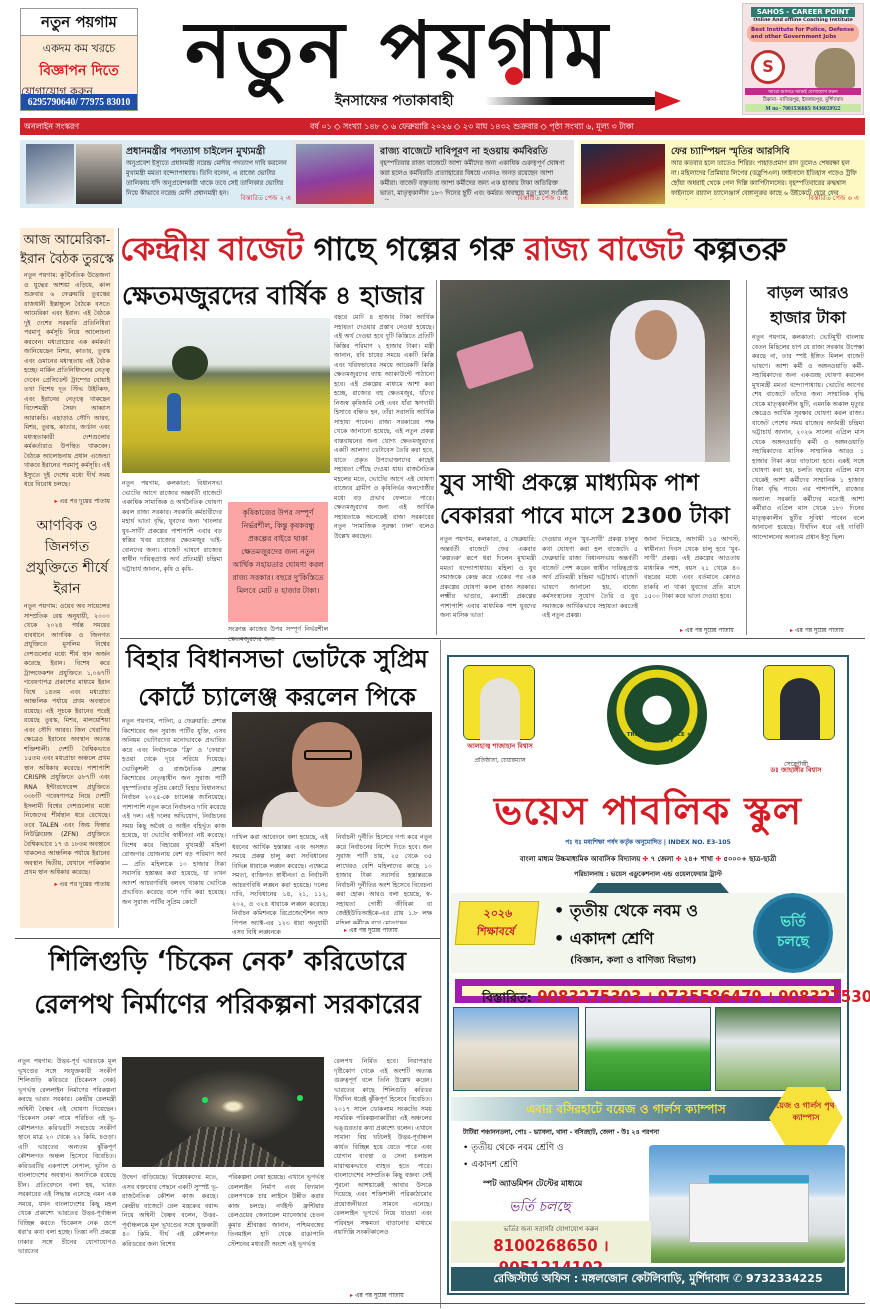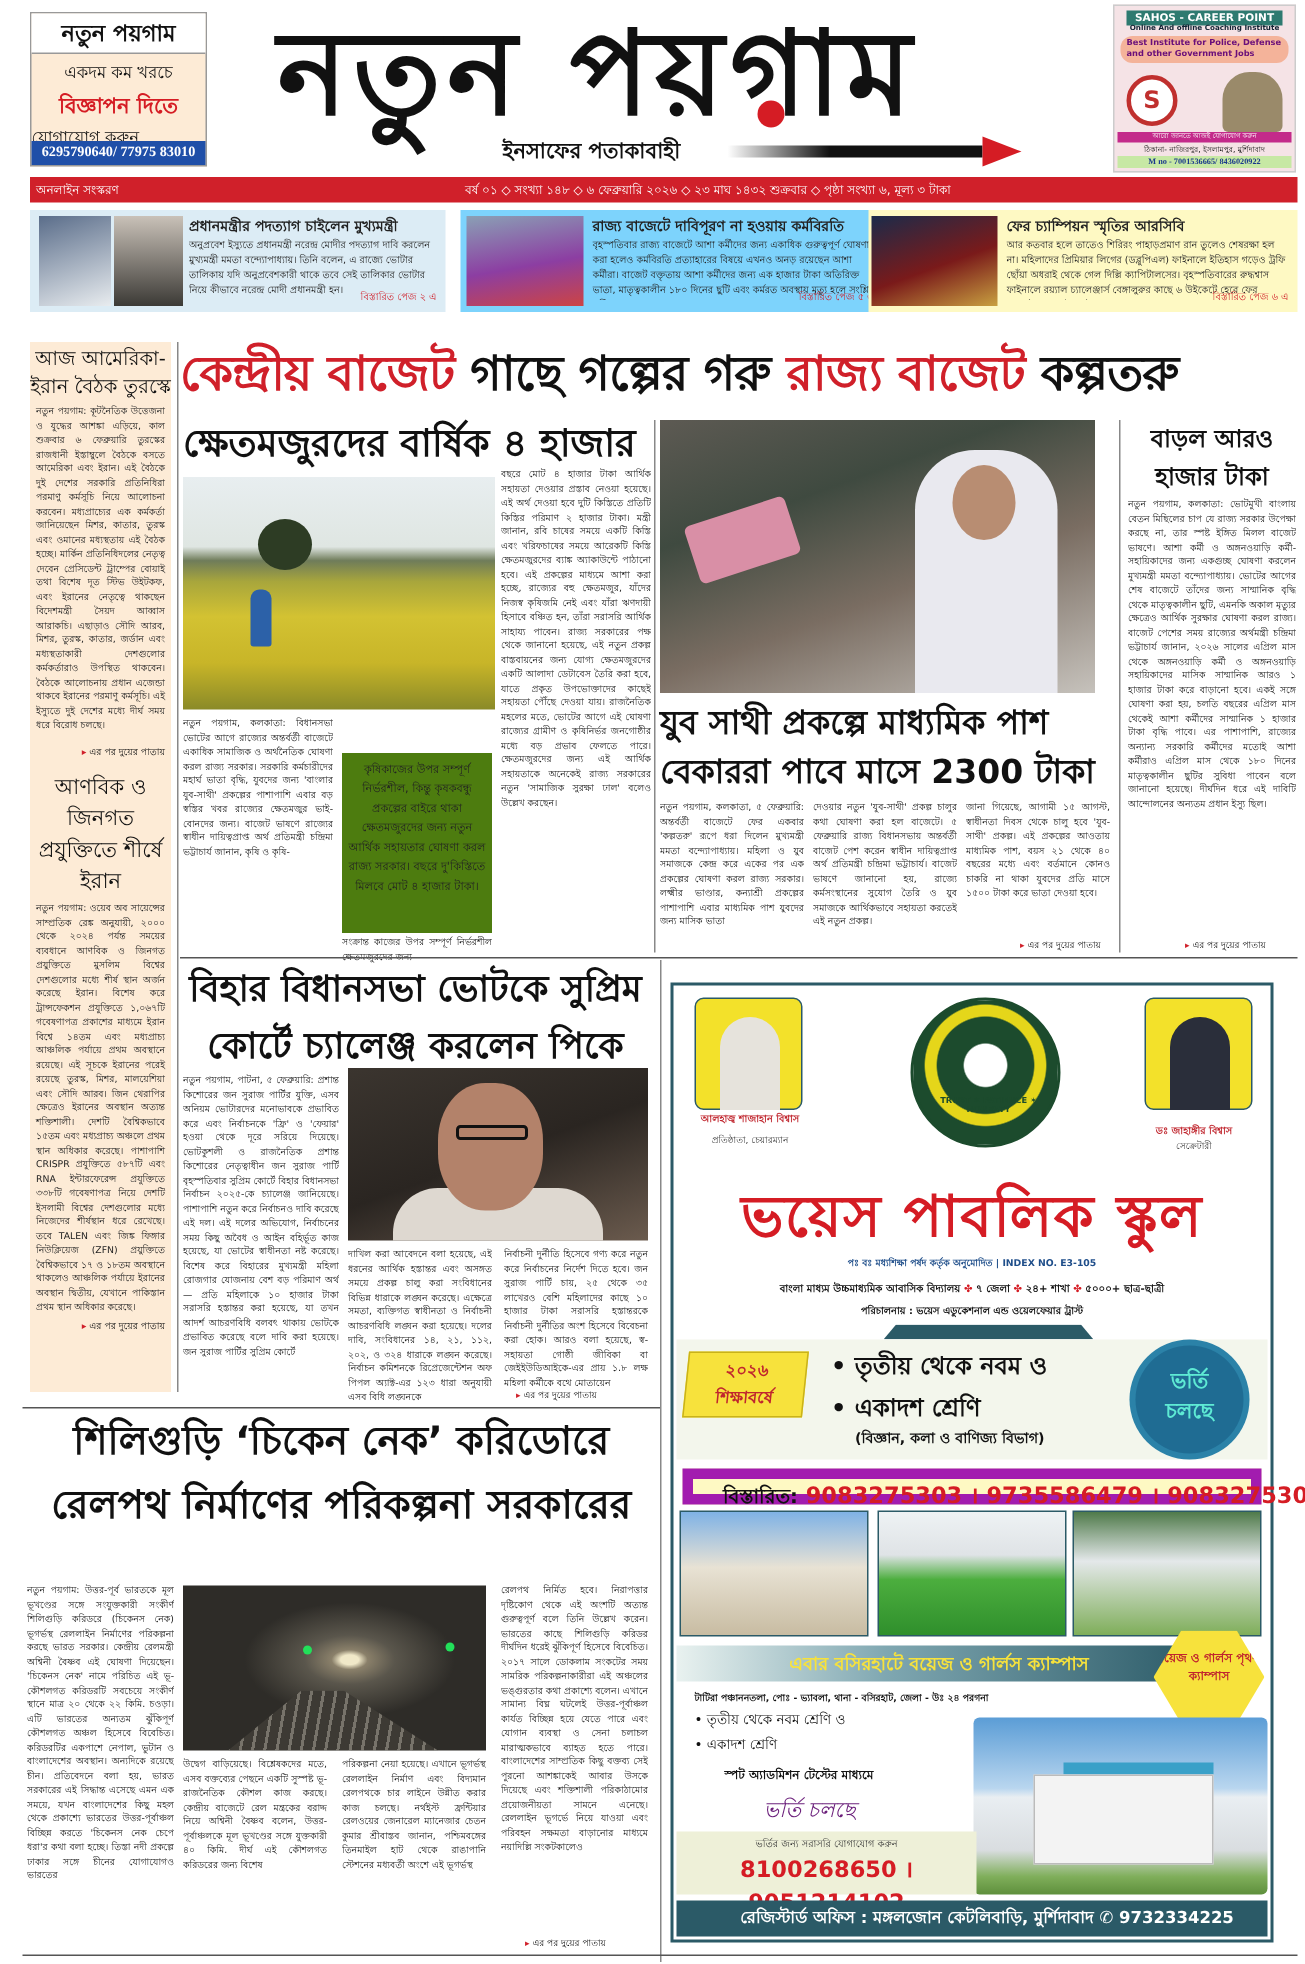--- a/index.html
+++ b/index.html
@@ -41,21 +41,21 @@
   .left-col .more { color: #111; font-size: 6.2px; text-align: right; padding-right: 4px; margin-top: 2px; }
   .arrow { color: #d0202a; }
   .vrule { background: #888; width: 1px; }
   .hrule { background: #555; height: 1px; }
   .banner { left: 120px; top: 226px; width: 745px; height: 46px; font-size: 32px; font-weight: bold; line-height: 46px; letter-spacing: -0.5px; white-space: nowrap; }
   .banner .red { color: #d0202a; }
   .sub1 { left: 122px; top: 280px; font-size: 25px; font-weight: bold; line-height: 32px; white-space: nowrap; }
   .field-img { left: 122px; top: 318px; width: 208px; height: 155px; background: linear-gradient(180deg,#e8eef0 0%,#dfe6e2 30%,#6f7c5a 36%,#a8a63c 45%,#d3c232 60%,#c8b528 80%,#8a8a28 100%); }
   .field-img .farmer { position: absolute; left: 45px; top: 75px; width: 14px; height: 38px; background: #2c61a8; border-radius: 6px 6px 2px 2px; }
   .field-img .tree { position: absolute; left: 50px; top: 28px; width: 36px; height: 34px; background: #2d3c24; border-radius: 50%; }
-  .quote-box { left: 228px; top: 502px; width: 100px; height: 120px; background: #4d7c0f; font-size: 7.5px; line-height: 13px; text-align: center; padding: 4px; color: #222; }
+  .quote-box { left: 228px; top: 502px; width: 100px; height: 120px; background: #fca5a5; font-size: 7.5px; line-height: 13px; text-align: center; padding: 4px; color: #222; }
   .mamata-img { left: 440px; top: 280px; width: 290px; height: 182px; background: linear-gradient(160deg,#5d5a53 0%,#3f4a40 30%,#7a6d62 60%,#c6c2bc 100%); overflow: hidden; }
   .mamata-img .person { position: absolute; left: 170px; top: 20px; width: 95px; height: 165px; background: #e9e9ef; border-radius: 40px 40px 0 0; }
   .mamata-img .face { position: absolute; left: 195px; top: 30px; width: 42px; height: 50px; background: #b88d72; border-radius: 50%; }
   .mamata-img .notes { position: absolute; left: 20px; top: 60px; width: 70px; height: 40px; background: #d98fa6; transform: rotate(-18deg); border-radius: 4px; }
   .sub2 { left: 440px; top: 466px; width: 300px; font-size: 22px; font-weight: bold; line-height: 33px; white-space: nowrap; }
   .right-col-h { left: 752px; top: 280px; width: 112px; font-size: 16px; font-weight: bold; text-align: center; line-height: 25px; }
   .more-link { font-size: 6px; color: #111; }
   .bihar-h { left: 122px; top: 640px; width: 310px; font-size: 24px; font-weight: bold; line-height: 38px; text-align: center; white-space: nowrap; }
   .pk-img { left: 232px; top: 712px; width: 200px; height: 115px; background: linear-gradient(160deg,#3b352f 0%,#2a2521 50%,#6b5b4e 100%); overflow: hidden; }
   .pk-img .face { position: absolute; left: 60px; top: 10px; width: 70px; height: 85px; background: #b3826a; border-radius: 45%; }
@@ -136,21 +136,21 @@
   <span class="right">বর্ষ ০১ ◇ সংখ্যা ১৪৮ ◇ ৬ ফেব্রুয়ারি ২০২৬ ◇ ২৩ মাঘ ১৪৩২ শুক্রবার ◇ পৃষ্ঠা সংখ্যা ৬, মূল্য ৩ টাকা</span>
 </div>
 
 <div class="abs teaser" style="left:20px;width:277px;background:#dcecf5;">
   <div class="img" style="left:6px;width:48px;background:linear-gradient(160deg,#5a6d8a,#e8ecef);"></div>
   <div class="img" style="left:56px;width:46px;background:linear-gradient(180deg,#c9c1b8,#3c3a36);"></div>
   <div class="hd" style="left:106px;top:4px;">প্রধানমন্ত্রীর পদত্যাগ চাইলেন মুখ্যমন্ত্রী</div>
   <div class="bd" style="left:106px;top:18px;width:166px;height:42px;overflow:hidden;">অনুপ্রবেশ ইস্যুতে প্রধানমন্ত্রী নরেন্দ্র মোদীর পদত্যাগ দাবি করলেন মুখ্যমন্ত্রী মমতা বন্দ্যোপাধ্যায়। তিনি বলেন, এ রাজ্যে ভোটার তালিকায় যদি অনুপ্রবেশকারী থাকে তবে সেই তালিকার ভোটার নিয়ে কীভাবে নরেন্দ্র মোদী প্রধানমন্ত্রী হন।</div>
   <div class="more">বিস্তারিত পেজ ২ এ</div>
 </div>
-<div class="abs teaser" style="left:307px;width:282px;background:#7dd3fc;">
+<div class="abs teaser" style="left:292px;width:282px;background:#e5e5e5;">
   <div class="img" style="left:4px;width:78px;background:linear-gradient(170deg,#8aa0b5,#8c3ea2 55%,#c44);"></div>
   <div class="hd" style="left:88px;top:4px;">রাজ্য বাজেটে দাবিপূরণ না হওয়ায় কর্মবিরতি</div>
   <div class="bd" style="left:88px;top:18px;width:188px;height:42px;overflow:hidden;">বৃহস্পতিবার রাজ্য বাজেটে আশা কর্মীদের জন্য একাধিক গুরুত্বপূর্ণ ঘোষণা করা হলেও কর্মবিরতি প্রত্যাহারের বিষয়ে এখনও অনড় রয়েছেন আশা কর্মীরা। বাজেট বক্তৃতায় আশা কর্মীদের জন্য এক হাজার টাকা অতিরিক্ত ভাতা, মাতৃত্বকালীন ১৮০ দিনের ছুটি এবং কর্মরত অবস্থায় মৃত্যু হলে সংশ্লিষ্ট কর্মীর....</div>
   <div class="more">বিস্তারিত পেজ ৫ এ</div>
 </div>
 <div class="abs teaser" style="left:579px;width:286px;background:#fef9c3;">
   <div class="img" style="left:2px;width:84px;background:linear-gradient(160deg,#1b2b4a,#7a1a1a 55%,#c8a040);"></div>
   <div class="hd" style="left:92px;top:4px;">ফের চ্যাম্পিয়ন স্মৃতির আরসিবি</div>
   <div class="bd" style="left:92px;top:18px;width:188px;height:42px;overflow:hidden;">আর কতবার হলে তাতেও শিরিরং পাহাড়প্রমাণ রান তুলেও শেষরক্ষা হল না। মহিলাদের প্রিমিয়ার লিগের (ডব্লুপিএল) ফাইনালে ইতিহাস গড়েও ট্রফি ছোঁয়া অধরাই থেকে গেল দিল্লি ক্যাপিটালসের। বৃহস্পতিবারের রুদ্ধশ্বাস ফাইনালে রয়্যাল চ্যালেঞ্জার্স বেঙ্গালুরুর কাছে ৬ উইকেটে হেরে ফের রানার্সআপ হয়েই সন্তুষ্ট থাকতে হল..</div>
   <div class="more">বিস্তারিত পেজ ৬ এ</div>
@@ -221,21 +221,21 @@
       <div class="sil" style="background:#e6e3dc;"></div>
     </div>
   <div class="nm" style="left:-4px;top:84px;">আলহাজ্ব শাজাহান বিশ্বাস</div>
   <div class="rl" style="left:-4px;top:98px;">প্রতিষ্ঠাতা, চেয়ারম্যান</div>
   <div class="emblem">
     <div class="mt">TRUST ✶ PATIENCE ✶ HONESTY</div>
   </div>
   <div class="ph" style="left:314px;">
       <div class="sil" style="background:#2a2e3a;"></div>
     </div>
-  <div class="nm" style="left:292px;top:92px;">ডঃ জাহাঙ্গীর বিশ্বাস</div>
+  <div class="nm" style="left:292px;top:108px;">ডঃ জাহাঙ্গীর বিশ্বাস</div>
   <div class="rl" style="left:292px;top:102px;">সেক্রেটারী</div>
   <div class="schoolname">ভয়েস পাবলিক স্কুল</div>
   <div class="aff">পঃ বঃ মধ্যশিক্ষা পর্ষদ কর্তৃক অনুমোদিত  |  INDEX NO. E3-105</div>
   <div class="info">
     <span>বাংলা মাধ্যম উচ্চমাধ্যমিক আবাসিক বিদ্যালয়</span>
     <span class="star"> ✤ </span>
     <span>৭ জেলা</span>
     <span class="star"> ✤ </span>
     <span>২৪+ শাখা</span>
     <span class="star"> ✤ </span>

